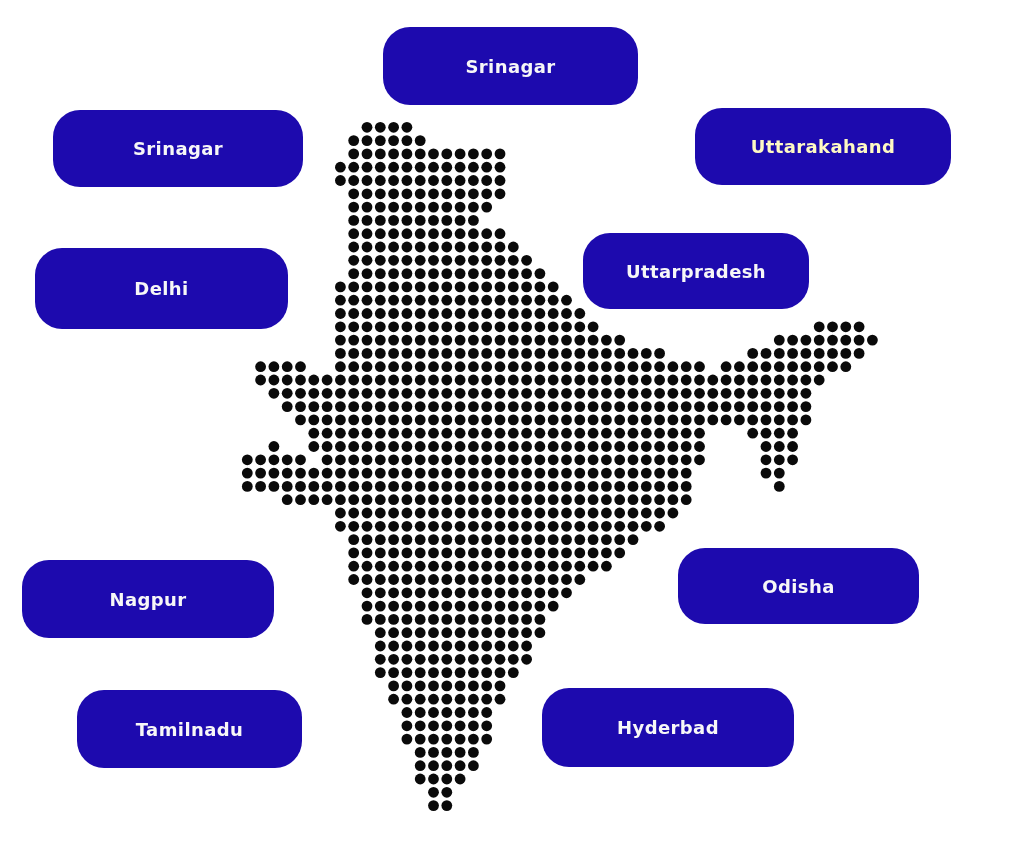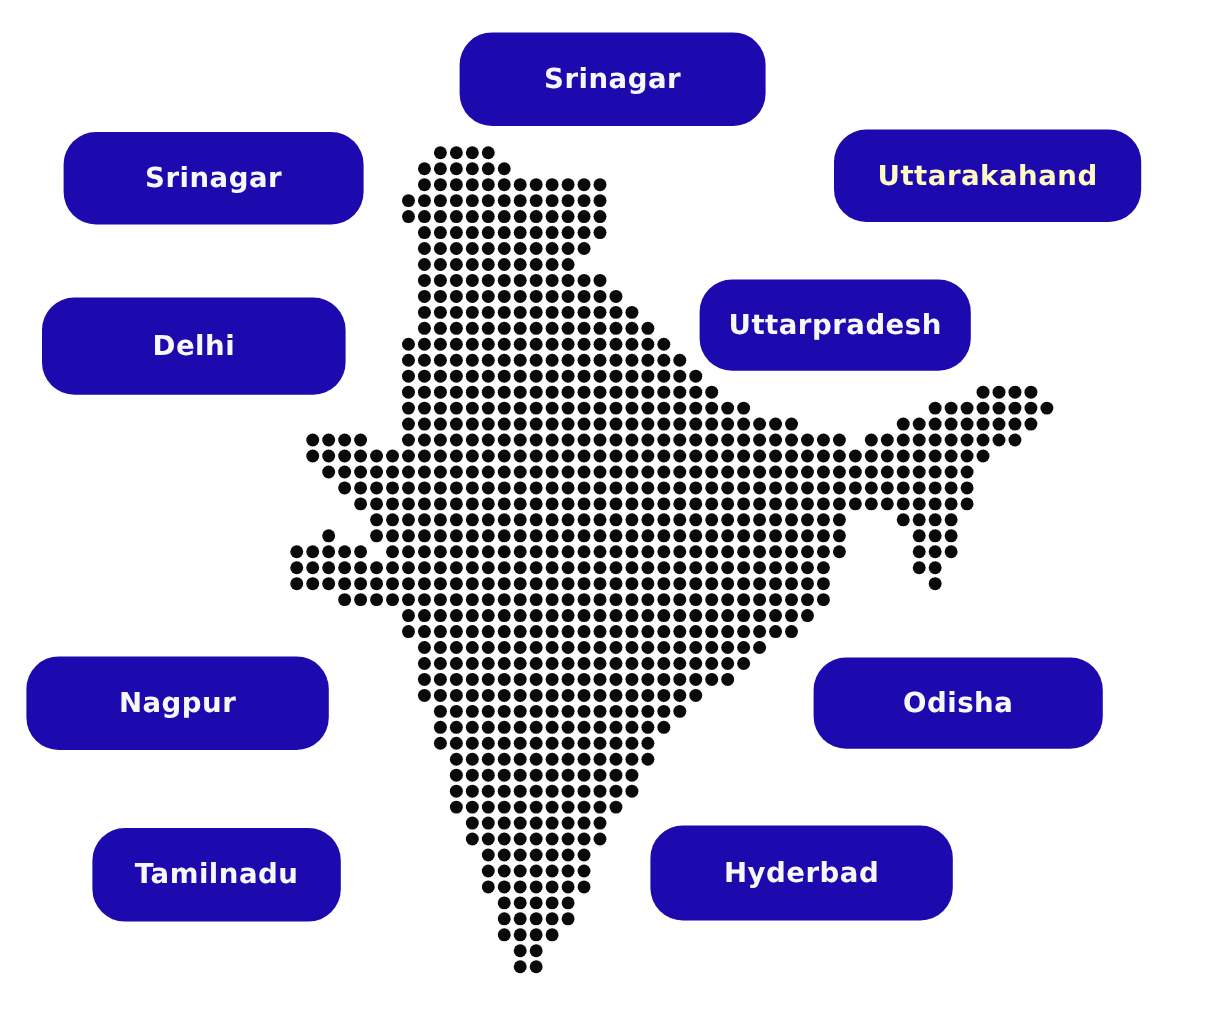--- a/index.html
+++ b/index.html
@@ -13,21 +13,21 @@
   }
   .map-wrap{position:absolute;left:0;top:0;width:1024px;height:858px;}
   .labels-layer{position:absolute;left:0;top:0;width:1024px;height:858px;}
   .pill{
     position:absolute;
     border-radius:27px;
     display:flex;
     align-items:center;
     justify-content:center;
     font-weight:700;
-    font-size:23px;
+    font-size:18px;
     letter-spacing:0.4px;
     user-select:none;
   }
 </style>
 </head>
 <body style="background: rgb(255, 255, 255);">
 
 <div class="stage" style="width: 1024px; height: 858px;">
   <div class="map-wrap"><svg viewBox="0 0 1024 858" width="1024" height="858">
         <circle cx="367.0" cy="127.3" r="5.4" fill="#0a0a0a"></circle>
@@ -1011,26 +1011,26 @@
       </div>
       <div class="pill" style="left: 695px; top: 108px; width: 256px; height: 77px; background: rgb(29, 10, 174); color: #fef9c3;">
         <span>Uttarakahand</span>
       </div>
       <div class="pill" style="left: 20px; top: 248px; width: 253px; height: 81px; background: rgb(29, 10, 174); color: rgb(247, 247, 247); margin-left: 15px;">
         <span>Delhi</span>
       </div>
       <div class="pill" style="left: 583px; top: 233px; width: 226px; height: 76px; background: rgb(29, 10, 174); color: rgb(247, 247, 247);">
         <span>Uttarpradesh</span>
       </div>
-      <div class="pill" style="left: 22px; top: 547px; width: 252px; height: 78px; background: rgb(29, 10, 174); color: rgb(247, 247, 247);">
+      <div class="pill" style="left: 22px; top: 560px; width: 252px; height: 78px; background: rgb(29, 10, 174); color: rgb(247, 247, 247);">
         <span>Nagpur</span>
       </div>
       <div class="pill" style="left: 678px; top: 548px; width: 241px; height: 76px; background: rgb(29, 10, 174); color: rgb(247, 247, 247);">
         <span>Odisha</span>
       </div>
-      <div class="pill" style="left: 77px; top: 690px; width: 207px; height: 78px; background: rgb(29, 10, 174); color: rgb(247, 247, 247);">
+      <div class="pill" style="left: 77px; top: 690px; width: 225px; height: 78px; background: rgb(29, 10, 174); color: rgb(247, 247, 247);">
         <span>Tamilnadu</span>
       </div>
       <div class="pill" style="left: 542px; top: 688px; width: 252px; height: 79px; background: rgb(29, 10, 174); color: rgb(247, 247, 247);">
         <span>Hyderbad</span>
       </div>
     </div>
 </div>
 
 </body></html>

